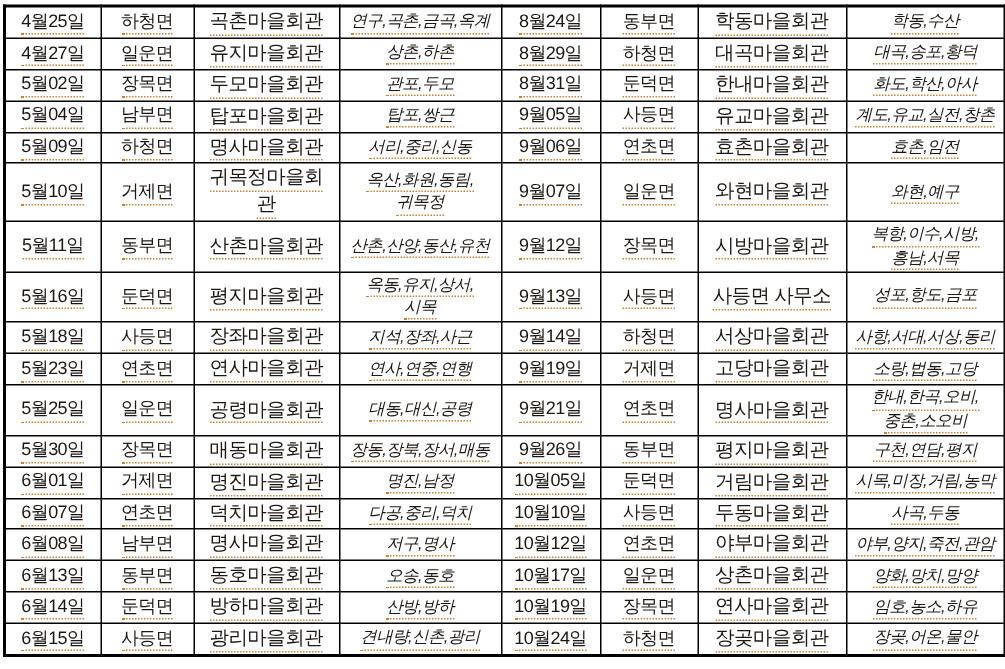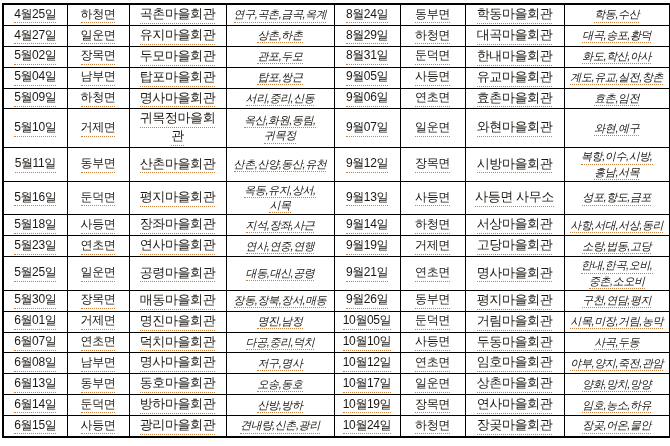--- a/index.html
+++ b/index.html
@@ -667,21 +667,21 @@
               <div><span class="line">10월12일</span></div>
             </span>
           </td>
           <td class="c-myeon">
             <span class="lines">
               <div><span class="line">연초면</span></div>
             </span>
           </td>
           <td class="c-hall">
             <span class="lines">
-              <div><span class="line">임호마을회관</span></div>
+              <div><span class="line">야부마을회관</span></div>
             </span>
           </td>
           <td class="c-vill">
             <span class="lines">
               <div><span class="line">야부,양지,죽전,관암</span></div>
             </span>
           </td>
         </tr>
         <tr>
           <td class="c-date">

